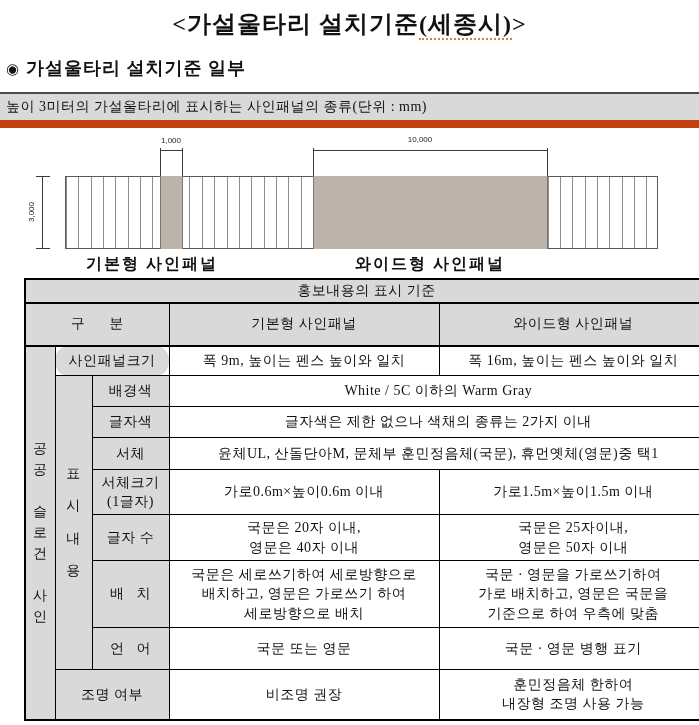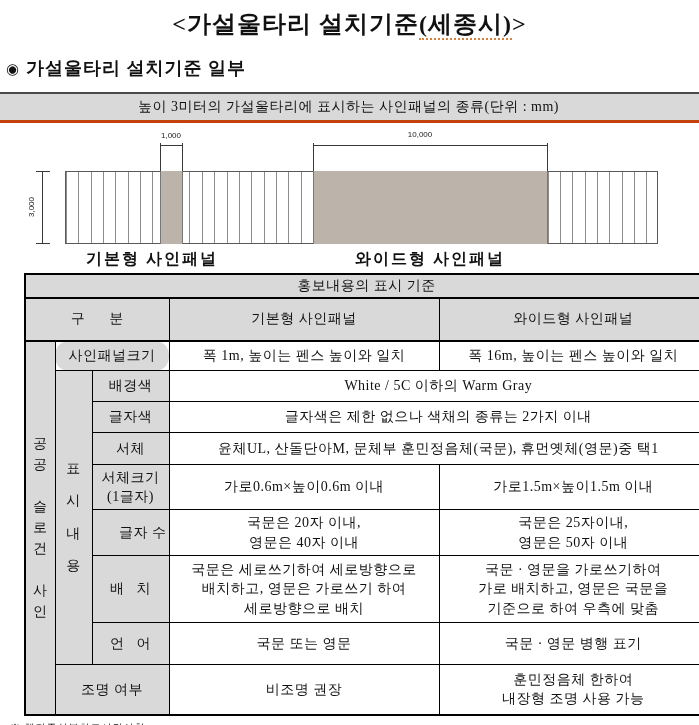--- a/index.html
+++ b/index.html
@@ -7,21 +7,21 @@
     font-family:"Liberation Serif","DejaVu Serif",serif; overflow:hidden; }
 
   .page-title { margin-top:8px; text-align:center; font-size:24px; font-weight:bold;
     letter-spacing:1px; line-height:32px; }
   .squiggle { border-bottom:2px dotted #dd7f3c; padding-bottom:1px; }
 
   .section-heading { margin:16px 0 0 6px; font-size:18px; font-weight:bold; letter-spacing:1px; }
   .section-heading .bullet { font-size:15px; margin-right:6px; }
 
   .banner { margin-top:12px; background:#d9d9d9; border-top:2px solid #4a4a4a;
-    border-bottom:3px solid #c2410c; display:flex; justify-content:center;
+    border-bottom:8px solid #c2410c; display:flex; justify-content:flex-start;
     align-items:center; padding:4px 8px 4px 6px; font-size:14px; letter-spacing:0.5px; }
 
   .diagram { position:relative; height:150px; }
   .fence { position:absolute; left:65px; top:48px; width:593px; height:73px;
     border:1px solid #5a5a5a;
     background:repeating-linear-gradient(to right,#8c8c8c 0,#8c8c8c 1px,#ffffff 1px,#ffffff 12.35px); }
   .panel { position:absolute; top:48px; height:73px; background:#bcb4ab;
     border-left:1px solid #777; border-right:1px solid #777; }
   .panel.basic { left:160px; width:23px; }
   .panel.wide  { left:313px; width:235px; }
@@ -114,21 +114,21 @@
     <td rowspan="9" class="g vcell">공
 공
 
 슬
 로
 건
 
 사
 인</td>
     <td colspan="2" class="g" style="height:30px;border-radius:14px;">사인패널크기</td>
-    <td>폭 1m, 높이는 펜스 높이와 일치</td>
+    <td>폭 9m, 높이는 펜스 높이와 일치</td>
     <td>폭 16m, 높이는 펜스 높이와 일치</td>
   </tr>
   <tr>
     <td rowspan="7" class="g vcell2">표
 시
 내
 용</td>
     <td class="g" style="height:31px;">배경색</td>
     <td colspan="2">White / 5C 이하의 Warm Gray</td>
   </tr>
@@ -140,21 +140,21 @@
     <td class="g" style="height:32px;">서체</td>
     <td colspan="2">윤체UL, 산돌단아M, 문체부 훈민정음체(국문), 휴먼옛체(영문)중 택1</td>
   </tr>
   <tr>
     <td class="g" style="height:45px;">서체크기
 (1글자)</td>
     <td>가로0.6m×높이0.6m 이내</td>
     <td>가로1.5m×높이1.5m 이내</td>
   </tr>
   <tr>
-    <td class="g" style="height:46px;text-align:right;">글자 수</td>
+    <td class="g" style="height:46px;">글자 수</td>
     <td>국문은 20자 이내,
 영문은 40자 이내</td>
     <td>국문은 25자이내,
 영문은 50자 이내</td>
   </tr>
   <tr>
     <td class="g" style="height:67px;">배   치</td>
     <td>국문은 세로쓰기하여 세로방향으로
 배치하고, 영문은 가로쓰기 하여
 세로방향으로 배치</td>

